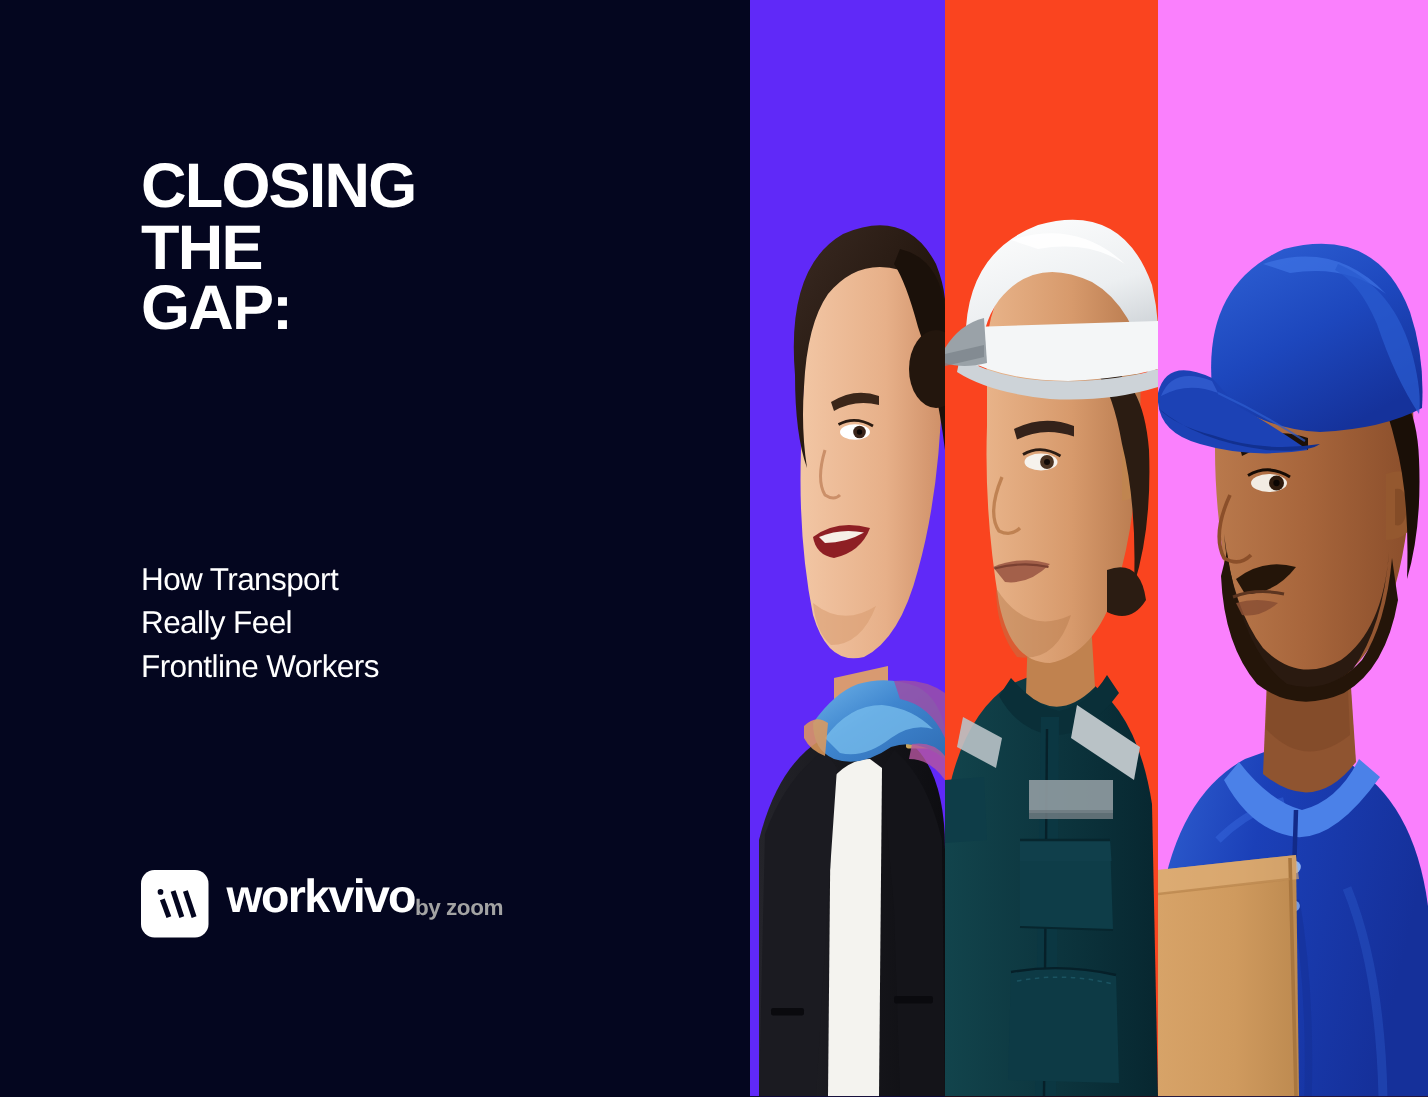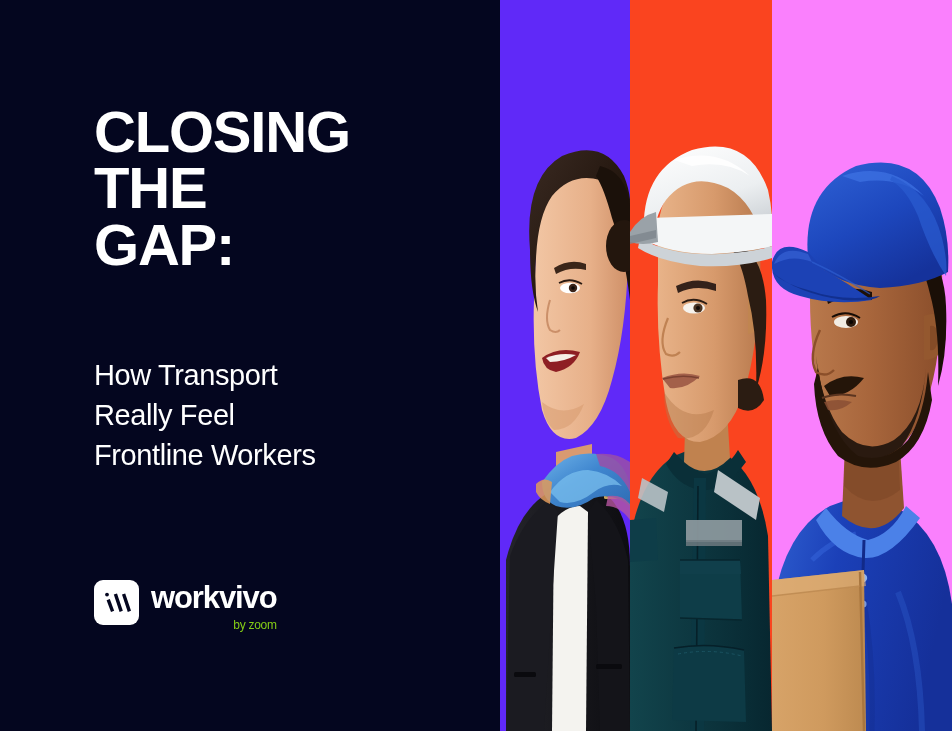--- a/index.html
+++ b/index.html
@@ -23,35 +23,35 @@
     width:500px; height:731px;
     background:#04061f;
   }
   .headline {
     position:absolute;
     left:94px; top:104px;
     width:400px;
     color:#ffffff;
     font-family:"Liberation Sans", sans-serif;
     font-weight:bold;
-    font-size:58px;
+    font-size:42px;
     line-height:0.97;
     letter-spacing:-1.2px;
     text-transform:uppercase;
   }
   .headline .hl-line { display:block; white-space:nowrap; }
 
   .subhead {
     position:absolute;
-    left:94px; top:355px;
+    left:94px; top:373px;
     width:380px;
     color:#ffffff;
     font-family:"Liberation Sans", sans-serif;
     font-weight:400;
-    font-size:29px;
+    font-size:21px;
     line-height:1.38;
     letter-spacing:-0.4px;
   }
   .subhead .sub-line { display:block; white-space:nowrap; }
 
   
   .logo-block {
     position:absolute;
     left:94px; top:580px;
     display:flex;
@@ -61,37 +61,37 @@
     width:45px; height:45px;
     background:#ffffff;
     border-radius:9px;
     position:relative;
     flex:0 0 auto;
   }
   .logo-mark svg { position:absolute; left:0; top:0; }
   .logo-text-wrap {
     margin-left:12px;
     display:flex;
-    flex-direction:column;
+    flex-direction:row;
     align-items:flex-end;
     padding-top:2px;
   }
   .logo-word {
     color:#ffffff;
     font-family:"Liberation Sans", sans-serif;
     font-weight:bold;
     font-size:31px;
     letter-spacing:-1.1px;
     line-height:1;
   }
   .logo-sub {
-    color:#84cc16;
-    font-family:"Liberation Sans", sans-serif;
-    font-weight:normal;
-    font-size:12px;
+    color:#a3a3a3;
+    font-family:"Liberation Sans", sans-serif;
+    font-weight:bold;
+    font-size:15px;
     letter-spacing:-0.3px;
     line-height:1;
     margin-top:6px;
   }
 
   
   .panels {
     position:absolute;
     left:500px; top:0;
     width:452px; height:731px;

